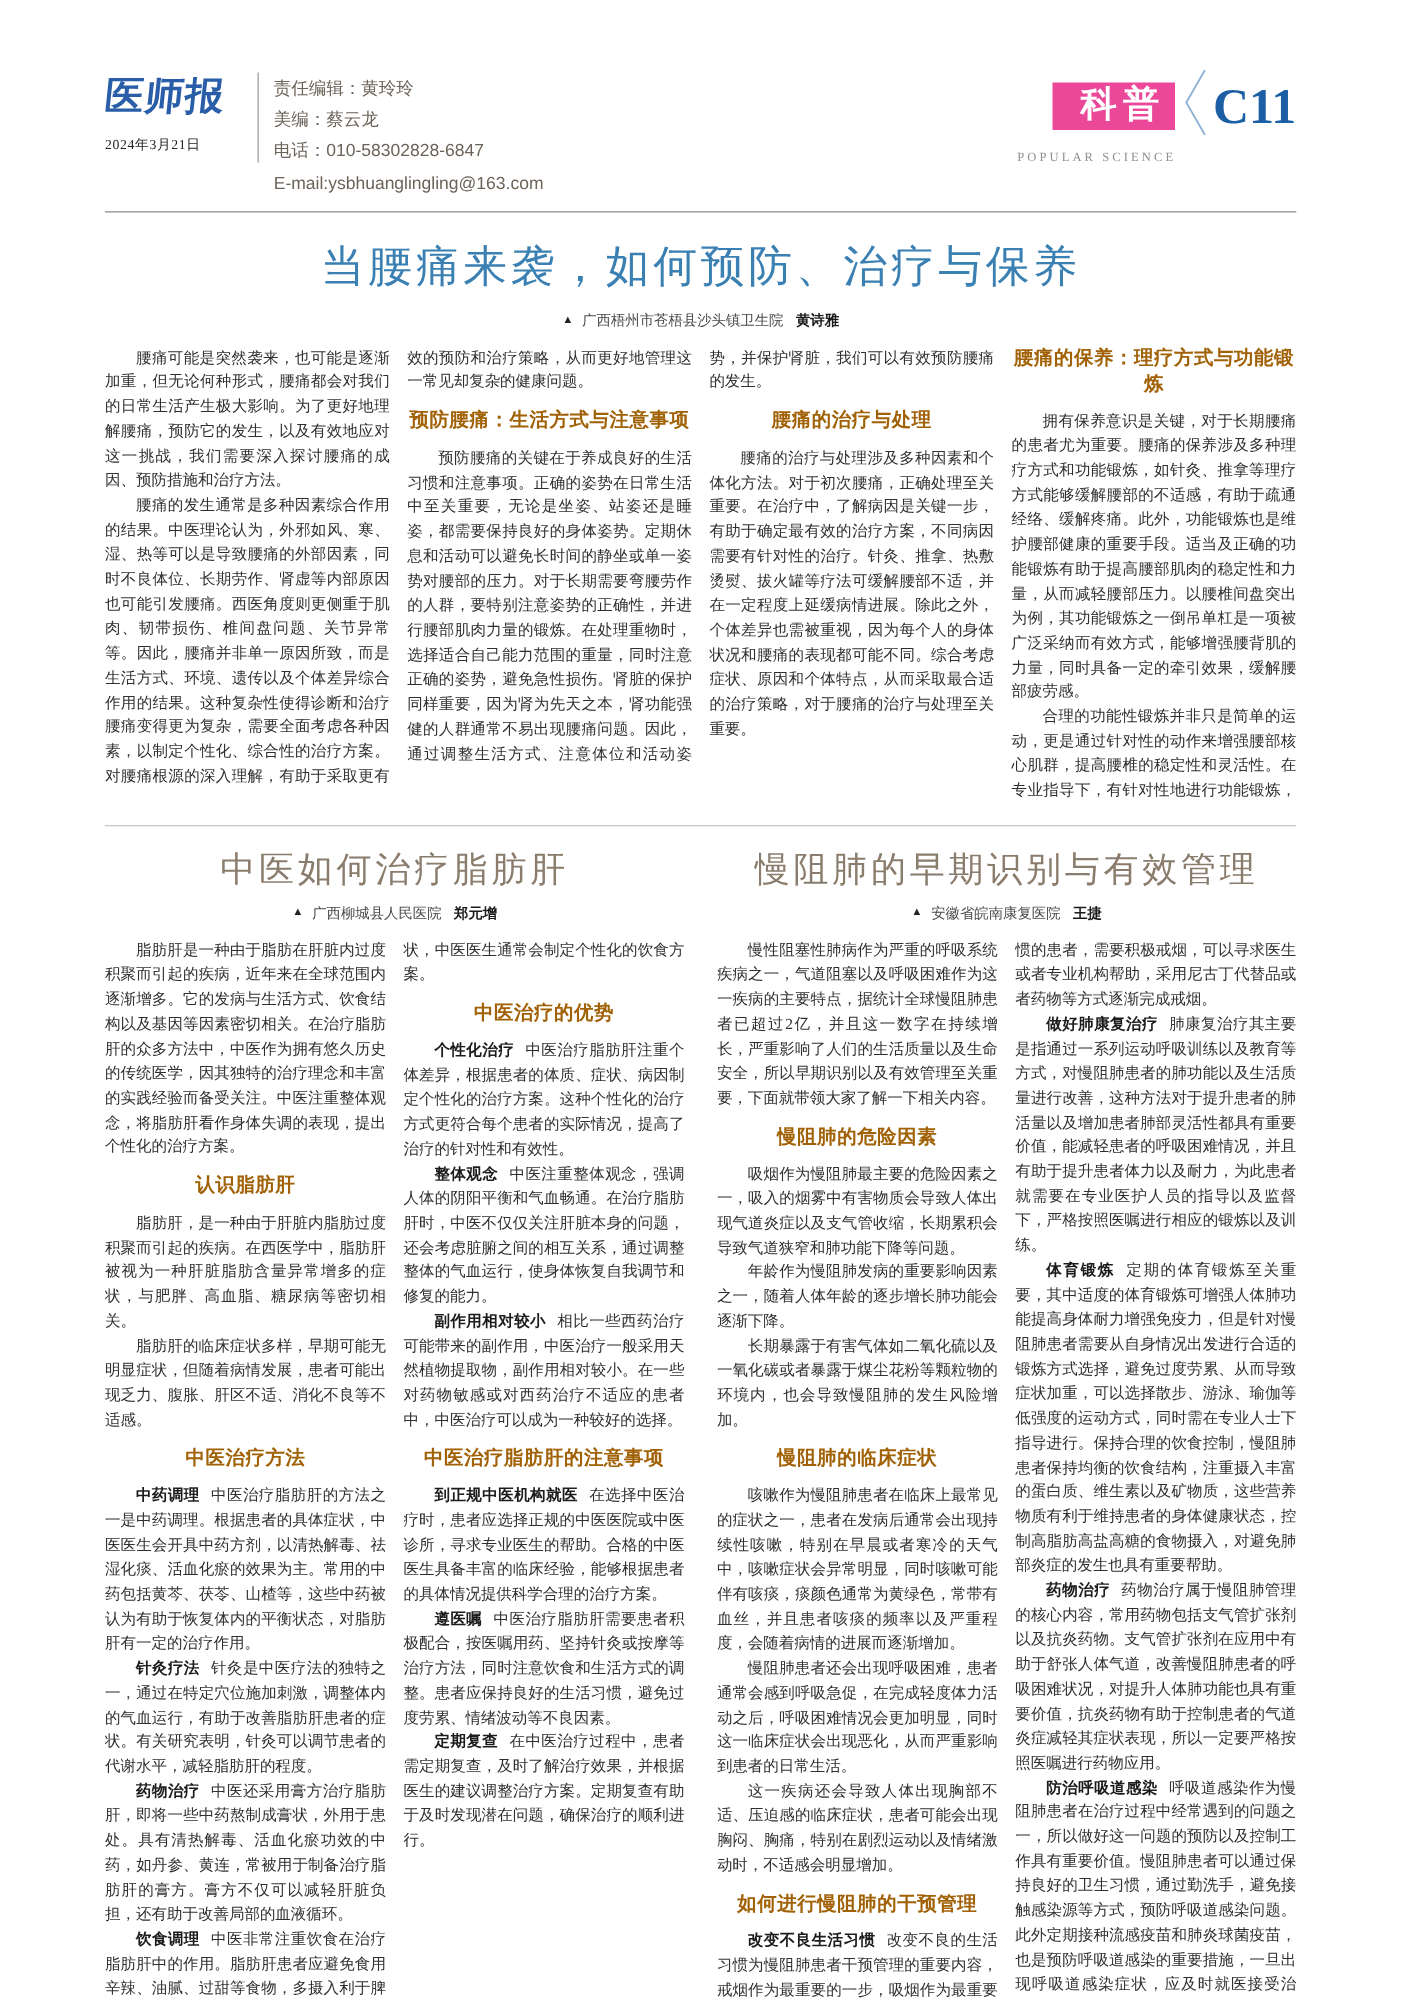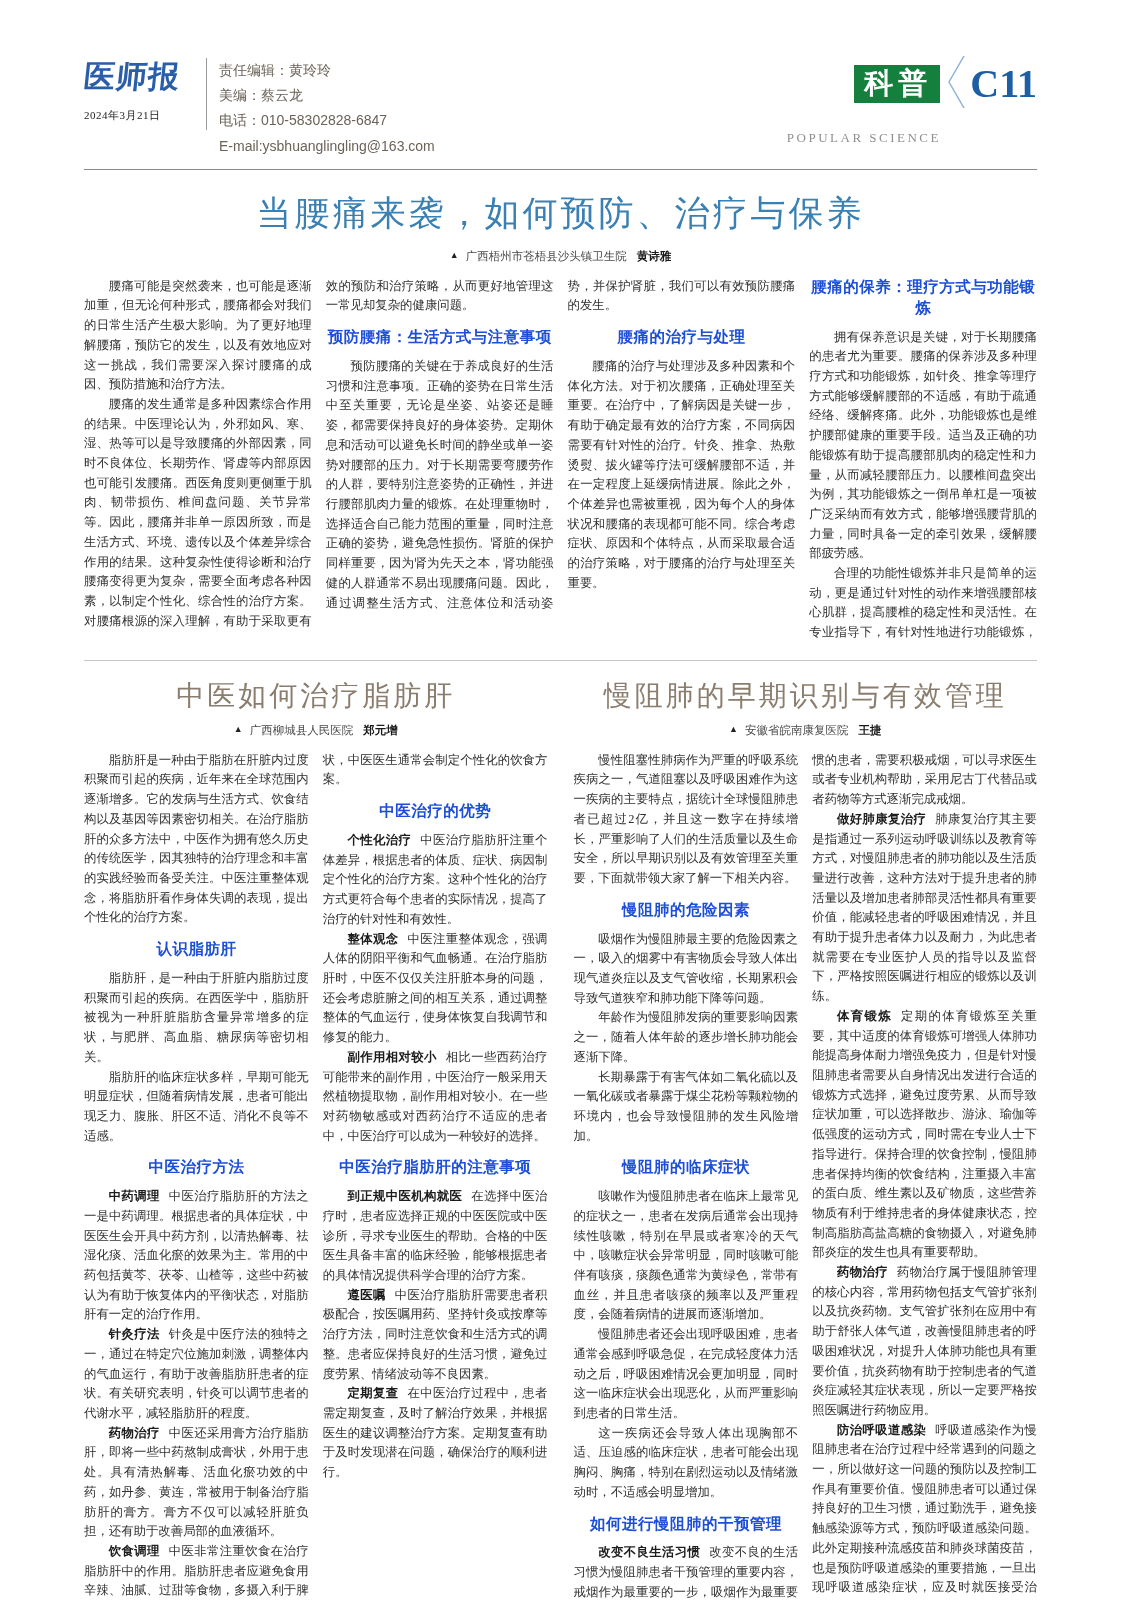--- a/index.html
+++ b/index.html
@@ -15,39 +15,39 @@
   .brand .logo{
     font-size:31px;font-weight:700;color:#2a5ea8;letter-spacing:1px;
     transform:skewX(-6deg);font-family:"Liberation Serif",serif;white-space:nowrap;
   }
   .brand .date{font-size:11px;color:#222;margin-top:10px;letter-spacing:.5px;}
   .vrule{width:1px;background:#9a9a9a;height:72px;margin:2px 12px 0 4px;}
   .editors{font-size:14px;color:#6b6258;line-height:1.8;padding-top:2px;font-family:"Liberation Sans",sans-serif;}
   .mast-spacer{flex:1;}
   .sectionmark{display:flex;flex-direction:column;align-items:flex-end;}
   .sectionrow{display:flex;align-items:center;}
-  .kepu{background:#15803d;color:#fff;font-size:29px;font-weight:700;
-        font-family:"Liberation Sans",sans-serif;padding:4px 8px 5px 10px;letter-spacing:5px;line-height:1;}
+  .kepu{background:#ec4899;color:#fff;font-size:29px;font-weight:700;
+        font-family:"Liberation Sans",sans-serif;padding:4px 8px 5px 22px;letter-spacing:5px;line-height:1;}
   .chev{margin:0 2px 0 6px;}
   .c11{font-size:40px;font-weight:700;color:#1d5fa5;font-family:Liberation Serif, serif;line-height:1;margin-left:2px;}
-  .popsci{font-size:13px;color:#8f8f8f;letter-spacing:2.5px;font-family:"Liberation Serif",serif;margin-top:18px;margin-right:96px;white-space:nowrap;}
+  .popsci{font-size:10px;color:#8f8f8f;letter-spacing:2.5px;font-family:"Liberation Serif",serif;margin-top:8px;margin-right:96px;white-space:nowrap;}
   
   .main-title{
     text-align:center;color:#3b80b2;font-size:35px;font-weight:400;letter-spacing:3px;
     font-family:"Liberation Sans",sans-serif;margin:20px 0 12px 0;
   }
   .author{text-align:center;font-size:11.5px;color:#333;margin-bottom:13px;font-family:"Liberation Sans",sans-serif;}
   .author .marker{font-size:9px;vertical-align:1.5px;margin-right:7px;color:#222;}
   .author .org{margin-right:10px;color:#4a4a4a;}
   .author .name{font-weight:700;color:#1a1a1a;}
   .cols4{column-count:4;column-gap:14px;height:368px;column-fill:auto;overflow:hidden;text-align:justify;}
   .cols2{column-count:2;column-gap:14px;height:898px;column-fill:auto;overflow:hidden;text-align:justify;}
   p.body{font-size:12.4px;line-height:19.7px;margin:0;text-indent:2em;color:#2f2f2f;}
   h3.sec{
-    color:#1d4ed8;font-size:15.5px;font-weight:700;text-align:center;
+    color:#a16207;font-size:15.5px;font-weight:700;text-align:center;
     font-family:"Liberation Sans",sans-serif;margin:11px 0 9px 0;letter-spacing:.5px;
     break-inside:avoid;line-height:1.35;
   }
   b.runin{font-family:"Liberation Sans",sans-serif;font-weight:700;color:#1c1c1c;margin-right:9px;}
   
   .divider{border-top:1px solid #c6c6c6;margin:15px 0 10px 0;}
   .lower{display:flex;gap:26px;}
   .half{flex:1;min-width:0;}
   .half-title{
     text-align:center;color:#8b7d6e;font-size:28px;font-weight:300;letter-spacing:3px;

